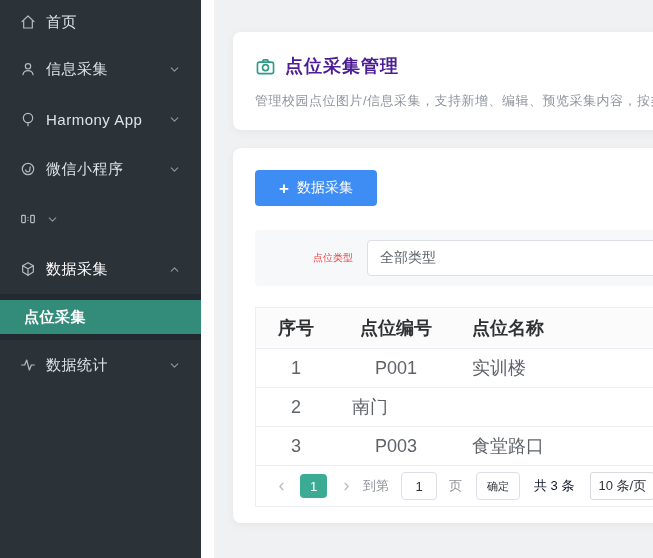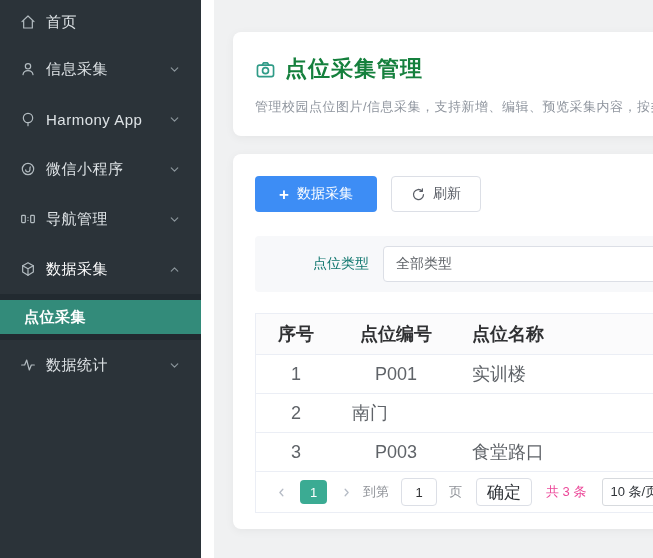--- a/index.html
+++ b/index.html
@@ -23,35 +23,35 @@
   svg { display:block; }
 
   
   .gutter { width:13px; background:#fff; flex:none; }
   .content { flex:1; background:#f0f1f2; padding:32px 0 0 19px; overflow:hidden; }
   .card { background:#fff; border-radius:8px; box-shadow:0 2px 10px rgba(0,0,0,.05); width:700px; }
 
   .card-header { padding:22px 22px 20px; }
   .title-row { display:flex; align-items:center; }
   .title-row .cam { width:21px; height:21px; color:#2f9b87; margin-right:9px; display:flex; }
-  .page-title { font-size:22px; font-weight:bold; color:#15803d; letter-spacing:1px; }
+  .page-title { font-size:18px; font-weight:bold; color:#4c1d95; letter-spacing:1px; }
   .page-subtitle { margin-top:14px; font-size:13px; color:#8f959e; white-space:nowrap; letter-spacing:.5px; }
 
   .card-main { margin-top:18px; padding:22px 22px 20px; height:375px; }
   .toolbar { display:flex; gap:14px; }
   .btn { height:36px; border-radius:4px; font-size:14px; display:inline-flex;
     align-items:center; justify-content:center; cursor:pointer; border:1px solid transparent; }
   .btn-primary { background:#3d8df5; color:#fff; padding:0 23px; }
   .btn-primary .plus { font-size:17px; margin-right:8px; font-weight:bold; line-height:1; }
   .btn-plain { background:#fff; border-color:#dcdfe6; color:#5a5e66; padding:0 19px; }
   .btn-plain .ref-icon { width:15px; height:15px; margin-right:7px; color:#5a5e66; display:flex; }
 
   .filter-bar { margin-top:24px; background:#f7f8fa; border-radius:4px; height:56px;
     display:flex; align-items:center; padding-left:58px; }
-  .filter-label { font-size:14px; color:#0f766e; margin-right:14px; }
+  .filter-label { font-size:10px; color:#ef4444; margin-right:14px; }
   .select-box { width:320px; height:36px; background:#fff; border:1px solid #dcdfe6;
     border-radius:4px; display:flex; align-items:center; padding:0 12px;
     font-size:14px; color:#5f6368; cursor:pointer; }
 
   .table-box { margin-top:21px; border:1px solid #ebeef5; }
   .t-row { display:flex; align-items:center; }
   .t-head { height:40px; background:#fbfbfc; }
   .t-head .t-cell { font-weight:bold; color:#303133; }
   .t-body-row { height:39px; border-top:1px solid #ebeef5; }
   .t-cell { font-size:18px; color:#5f6368; }
@@ -64,23 +64,23 @@
   .pg-arrow { width:14px; height:14px; display:flex; align-items:center; justify-content:center;
     color:#b6bcc6; cursor:pointer; }
   .pg-page { width:27px; height:24px; border-radius:4px; background:#3bab93; color:#fff;
     display:flex; align-items:center; justify-content:center; font-size:13px;
     margin:0 12px; cursor:pointer; }
   .pg-goto-pre { margin-left:10px; }
   .pg-input { width:36px; height:28px; border:1px solid #dcdfe6; border-radius:4px;
     text-align:center; font-size:13px; color:#303133; margin:0 12px; outline:none;
     font-family:inherit; }
   .pg-confirm { height:28px; padding:0 10px; border:1px solid #dcdfe6; border-radius:4px;
-    background:#fff; color:#2f3338; font-size:17px; display:flex; align-items:center;
+    background:#fff; color:#2f3338; font-size:11px; display:flex; align-items:center;
     margin-left:14px; cursor:pointer; }
-  .pg-total { color:#ec4899; margin-left:14px; }
+  .pg-total { color:#0f172a; margin-left:14px; }
   .pg-size { margin-left:16px; height:28px; border:1px solid #d7dade; border-radius:3px;
     display:flex; align-items:center; padding:0 7px; color:#2f3338; cursor:pointer; background:#fff; }
 </style>
 </head>
 <body>
 
 <div class="layout">
 
   <aside class="sidebar">
 
@@ -141,21 +141,20 @@
 
 
     <div class="menu-item">
       <span class="mi-icon">
         <svg viewBox="0 0 24 24" width="16" height="16" fill="none" stroke="currentColor" stroke-width="1.8" stroke-linecap="round">
             <rect x="2.5" y="6.5" width="5.5" height="11" rx="1.2"></rect>
             <rect x="16" y="6.5" width="5.5" height="11" rx="1.2"></rect>
             <path d="M12 9.8v.2M12 14v.2"></path>
           </svg>
       </span>
-      <span class="mi-label">导航管理</span>
       <span class="mi-caret">
         <svg viewBox="0 0 24 24" width="13" height="13" fill="none" stroke="currentColor" stroke-width="2.2" stroke-linecap="round" stroke-linejoin="round">
             <polyline points="6,9 12,15 18,9"></polyline>
           </svg>
       </span>
     </div>
 
     <div class="menu-item expanded">
       <span class="mi-icon">
         <svg viewBox="0 0 24 24" width="16" height="16" fill="none" stroke="currentColor" stroke-width="1.8" stroke-linecap="round" stroke-linejoin="round">
@@ -211,29 +210,20 @@
       </div>
       <p class="page-subtitle">管理校园点位图片/信息采集，支持新增、编辑、预览采集内容，按类型</p>
     </section>
 
     <section class="card card-main">
 
       <div class="toolbar">
         <button class="btn btn-primary">
           <span class="plus">+</span>
           <span>数据采集</span>
-        </button>
-        <button class="btn btn-plain">
-          <span class="ref-icon">
-            <svg viewBox="0 0 24 24" width="15" height="15" fill="none" stroke="currentColor" stroke-width="2" stroke-linecap="round" stroke-linejoin="round">
-                <path d="M20 12a8 8 0 1 1-2.4-5.7"></path>
-                <polyline points="18.2,2.8 18.2,6.8 14.2,6.8"></polyline>
-              </svg>
-          </span>
-          <span>刷新</span>
         </button>
       </div>
 
       <div class="filter-bar">
         <span class="filter-label">点位类型</span>
         <div class="select-box">
           <span>全部类型</span>
         </div>
       </div>
 

